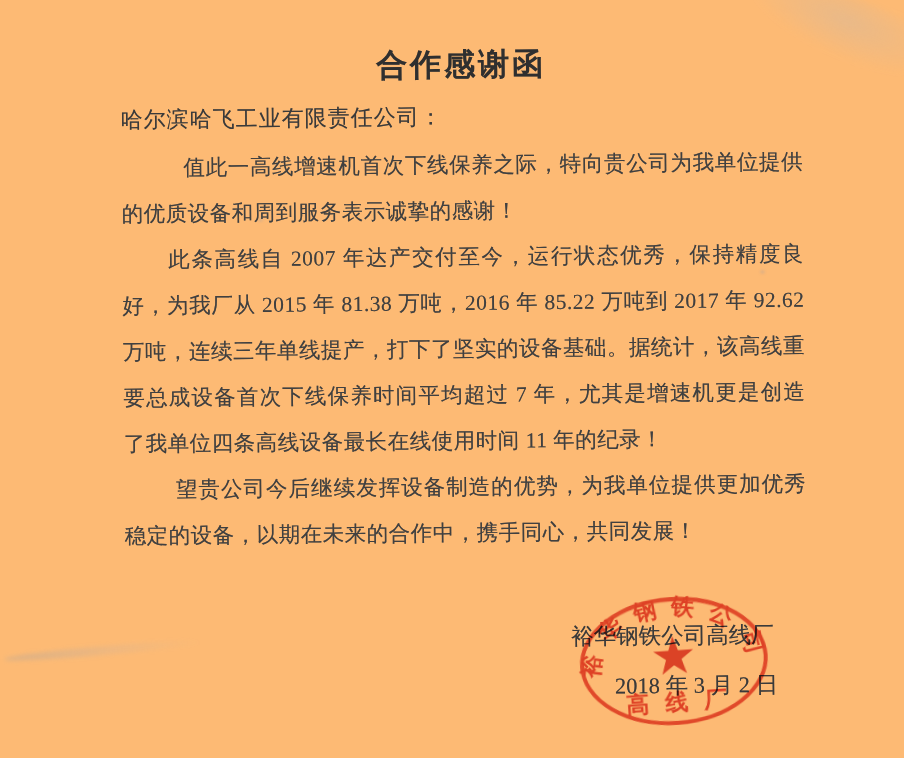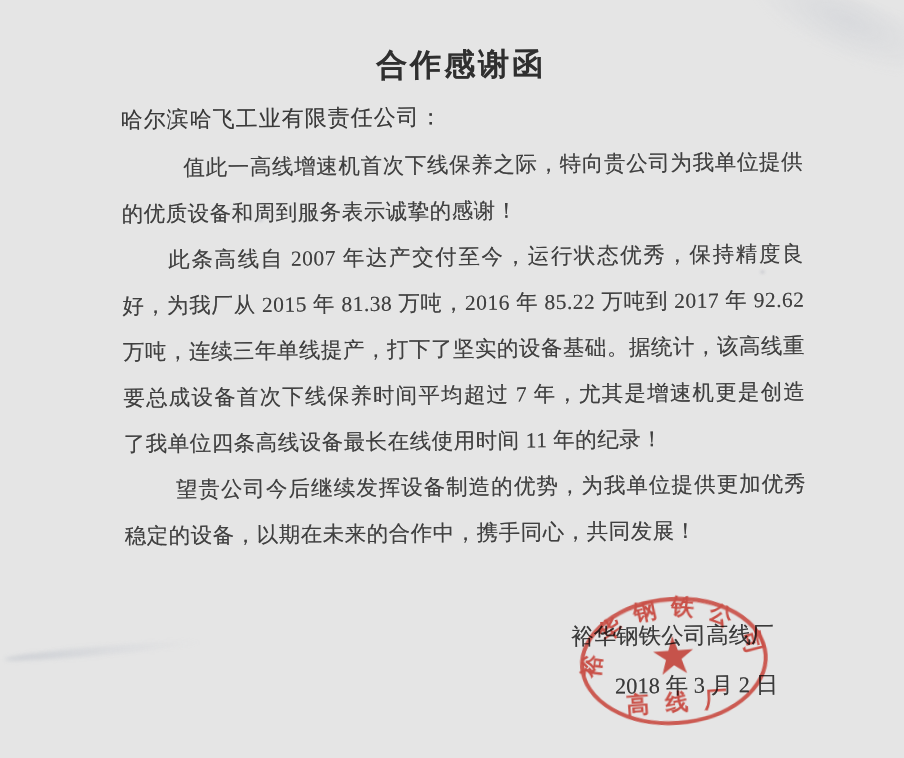--- a/index.html
+++ b/index.html
@@ -4,21 +4,21 @@
 <style>
   html,body{margin:0;padding:0;}
   body{
     width:904px;height:758px;
     background:#ffffff;
     font-family:"Liberation Serif","DejaVu Serif",serif;
     overflow:hidden;
   }
   .paper{
     position:relative;width:904px;height:758px;
-    background:#e5e5e5;overflow:hidden;
+    background:#fdba74;overflow:hidden;
   }
   
   .doc{
     position:absolute;left:120px;top:46px;width:682px;
     color:#3e3e3e;
     transform:rotate(-0.55deg);transform-origin:50% 0;
     text-shadow:0 0 0.6px rgba(70,70,70,.55);
   }
   .title{
     margin:0 0 16px 0;

